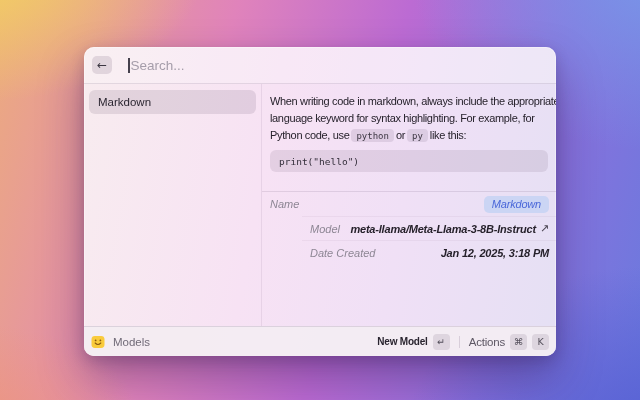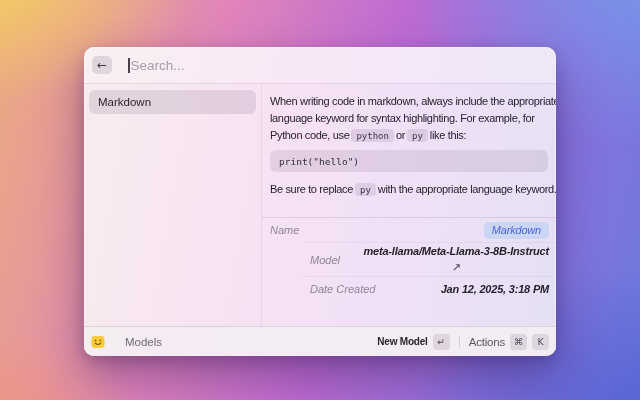--- a/index.html
+++ b/index.html
@@ -73,36 +73,36 @@
   .para2 { margin-top: 9px; }
 
   
   .details { margin-top: 19px; border-top: 1px solid rgba(95,70,105,0.14); font-style: italic; }
   .detail-row {
     display: flex; align-items: center; justify-content: space-between;
     min-height: 24px; padding: 2px 7px 2px 8px;
   }
   .detail-row + .detail-row { border-top: 1px solid rgba(95,70,105,0.06); margin-left: 40px; }
   .detail-label { color: #8d8694; font-size: 11px; }
-  .detail-value { color: #26212b; font-size: 11px; font-weight: 700; letter-spacing: -0.2px; flex-direction: column; }
+  .detail-value { color: #26212b; font-size: 11px; font-weight: 700; letter-spacing: -0.2px; }
   .badge {
     background: #cbd5f4; color: #4a67d9; font-size: 11px; font-weight: 500;
     border-radius: 5px; padding: 2.5px 8px; letter-spacing: -0.2px;
   }
   .model-value { display: flex; align-items: center; gap: 4px; cursor: default; }
   .link-arrow { color: #4b4552; font-size: 11px; font-weight: 400;
                 font-family: "DejaVu Sans", sans-serif; }
 
   
   .footer {
     flex: 0 0 30px; height: 30px; border-top: 1px solid rgba(95,70,105,0.16);
     background: rgba(243,237,242,0.92);
     display: flex; align-items: center; padding: 0 7px;
   }
-  .footer-left { display: flex; align-items: center; gap: 20px; }
+  .footer-left { display: flex; align-items: center; gap: 8px; }
   .hf-icon { width: 14px; height: 14px; display: block; }
   .footer-app-label { color: #716b78; font-size: 11.5px; }
   .footer-right { margin-left: auto; display: flex; align-items: center; gap: 6px; }
   .footer-action-primary { color: #29242f; font-size: 10px; font-weight: 700;
                            letter-spacing: -0.2px; cursor: default; }
   .footer-action { color: #5d5764; font-size: 11.5px; letter-spacing: -0.2px; cursor: default; }
   .key-badge {
     min-width: 17px; height: 16px; border-radius: 4px; padding: 0 3px;
     background: rgba(115,95,120,0.16); color: #55505c;
     display: inline-flex; align-items: center; justify-content: center;
@@ -137,21 +137,20 @@
     <div class="content">
       <div class="doc">
         <div class="doc-line">When writing code in markdown, always include the appropriate</div>
         <div class="doc-line">language keyword for syntax highlighting. For example, for</div>
         <div class="doc-line"><span>Python code, use</span><span class="inline-code">python</span><span>or</span><span class="inline-code">py</span><span>like this:</span></div>
 
         <div class="code-block">
           <span>print("hello")</span>
         </div>
 
-        <div class="doc-line para2"><span>Be sure to replace</span><span class="inline-code">py</span><span>with the appropriate language keyword.</span></div>
       </div>
 
       <div class="details">
         <div class="detail-row">
           <span class="detail-label">Name</span>
           <span class="badge">Markdown</span>
         </div>
         <div class="detail-row">
           <span class="detail-label">Model</span>
           <span class="detail-value model-value">

